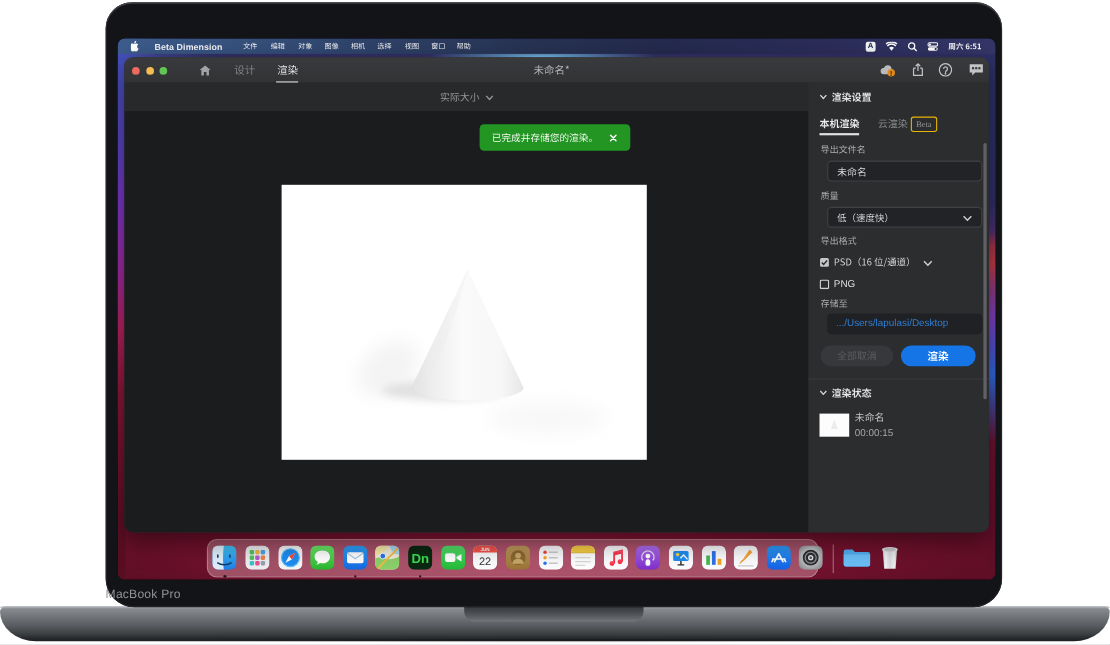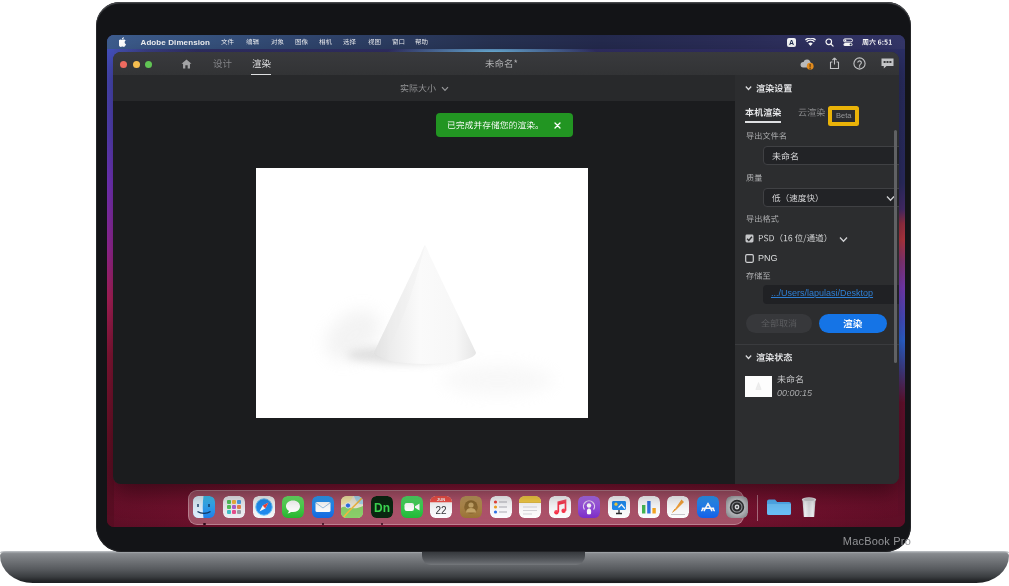--- a/index.html
+++ b/index.html
@@ -12,21 +12,21 @@
  border-radius:10px 10px 36px 36px / 5px 5px 30px 30px;}
 #base:before{content:"";position:absolute;left:0;top:0;width:100%;height:2px;background:linear-gradient(180deg,#c2c5c9,#9094989e);border-radius:10px 10px 0 0/5px 5px 0 0;}
 #notch{position:absolute;left:422px;top:551px;width:163px;height:14px;
  background:linear-gradient(180deg,#33363a 0%,#4a4d51 45%,#62656a 80%,#75787c 100%);
  border-radius:0 0 9px 9px;}
 #baseshadow{position:absolute;left:30px;top:581px;width:949px;height:5px;background:radial-gradient(ellipse 50% 100% at 50% 0%,rgba(0,0,0,.25),rgba(0,0,0,0) 70%);}
 
 
 #lid{position:absolute;left:96px;top:2px;width:815px;height:550px;background:#131417;
  border-radius:24px 24px 26px 26px;box-shadow:inset 0 1.5px 1px rgba(120,122,126,.45), inset 0 0 0 1px #222326;}
-#mbplabel{position:absolute;left:0;top:533px;width:815px;text-align:right;color:#929396;font-size:11px;letter-spacing:.2px;}
+#mbplabel{position:absolute;left:0;top:533px;width:815px;text-align:left;color:#929396;font-size:11px;letter-spacing:.2px;}
 
 
 #screen{position:absolute;left:11px;top:33px;width:798px;height:492px;border-radius:7px;overflow:hidden;background:#000;}
 #wallpaper{position:absolute;left:0;top:0;width:798px;height:492px;
  background:
  radial-gradient(ellipse 150px 13px at 385px 17px,rgba(118,198,240,.95),rgba(118,198,240,0) 70%),
  radial-gradient(ellipse 50px 95px at 0px 45px,#4754c2,rgba(71,84,194,0) 85%),
  radial-gradient(ellipse 50px 120px at 0px 175px,#7b36c8,rgba(123,54,200,0) 85%),
  radial-gradient(ellipse 50px 140px at 0px 295px,#b62260,rgba(182,34,96,0) 85%),
  radial-gradient(ellipse 160px 120px at -20px 30px,#4a55b4,rgba(74,85,180,0) 70%),
@@ -63,38 +63,38 @@
 #titlebar{position:absolute;left:0;top:0;width:786px;height:23px;background:linear-gradient(180deg,#393a3d,#323335);}
 .tl{position:absolute;top:9px;width:7px;height:7px;border-radius:50%;}
 #vtoolbar{position:absolute;left:0;top:23px;width:622px;height:26px;background:#28292b;color:#97989a;font-size:9px;}
 #viewport{position:absolute;left:0;top:49px;width:622px;height:383px;background:#1b1c1e;}
 #panel{position:absolute;left:622px;top:23px;width:164px;height:409px;background:#2c2d2f;color:#c7c8ca;}
 
 
 #rcanvas{position:absolute;left:143px;top:67px;width:332px;height:250px;background:#fff;}
 #toast{position:absolute;left:323px;top:12px;width:137px;height:24px;background:#229522;border-radius:4px;}
 .pcheck{position:absolute;line-height:0;font-size:0;}
-.pinput{position:absolute;left:28px;width:141px;height:19px;background:#222326;border:1px solid #404144;border-radius:4px;color:#dcdcde;font-size:9px;line-height:17px;padding-left:8px;text-decoration:underline;}
+.pinput{position:absolute;left:17px;width:141px;height:19px;background:#222326;border:1px solid #404144;border-radius:4px;color:#dcdcde;font-size:9px;line-height:17px;padding-left:8px;}
 </style>
 </head>
 <body>
 <div id="stage">
   <div id="base"></div>
   <div id="notch"></div>
   <div id="baseshadow"></div>
   <div id="lid">
     <div id="screen">
       <div id="wallpaper"></div>
         <div id="edgeL"></div>
         <div id="edgeR"></div>
       <div id="menubar">
         <svg class="mitem" style="margin-left:11.5px" width="9" height="10" viewBox="0 0 16 18">
             <path fill="#fff" d="M11.1 4.5c.9-1.1 1.5-2.6 1.3-4.1-1.3.1-2.8.9-3.7 2-.8 1-1.5 2.5-1.3 4 1.4.1 2.8-.8 3.7-1.9zm1.2 2.1c-2-.1-3.7 1.1-4.7 1.1-1 0-2.4-1.1-4-1-2.1 0-4 1.2-5.1 3.1-2.2 3.8-.6 9.4 1.6 12.5 1 1.5 2.3 3.2 3.9 3.1 1.6-.1 2.2-1 4.1-1 1.9 0 2.4 1 4.1 1 1.7 0 2.8-1.5 3.8-3 1.2-1.8 1.7-3.5 1.7-3.6-.1 0-3.3-1.3-3.3-5-.1-3.1 2.5-4.6 2.6-4.7-1.4-2.1-3.6-2.4-4.4-2.5z" transform="scale(.7)"></path>
           </svg>
-        <span class="appname">Adobe Dimension</span>
+        <span class="appname">Beta Dimension</span>
         <svg style="position:absolute;left:113.8px;top:3.3px;" width="14" height="8" viewBox="0 0 14 8" fill="#ffffff">
             <path transform="translate(0.00,6.24) scale(0.006500,-0.006500)" d="M423 823C453 774 485 707 497 666L580 693C566 734 531 799 501 847ZM50 664V590H206C265 438 344 307 447 200C337 108 202 40 36 -7C51 -25 75 -60 83 -78C250 -24 389 48 502 146C615 46 751 -28 915 -73C928 -52 950 -20 967 -4C807 36 671 107 560 201C661 304 738 432 796 590H954V664ZM504 253C410 348 336 462 284 590H711C661 455 592 344 504 253Z"></path>
             <path transform="translate(6.50,6.24) scale(0.006500,-0.006500)" d="M317 341V268H604V-80H679V268H953V341H679V562H909V635H679V828H604V635H470C483 680 494 728 504 775L432 790C409 659 367 530 309 447C327 438 359 420 373 409C400 451 425 504 446 562H604V341ZM268 836C214 685 126 535 32 437C45 420 67 381 75 363C107 397 137 437 167 480V-78H239V597C277 667 311 741 339 815Z"></path>
           </svg>
           <svg style="position:absolute;left:139.1px;top:3.3px;" width="14" height="8" viewBox="0 0 14 8" fill="#ffffff">
             <path transform="translate(0.00,6.24) scale(0.006500,-0.006500)" d="M40 54 58 -15C140 18 245 61 346 103L332 163C223 121 114 79 40 54ZM61 423C75 430 98 435 205 450C167 386 132 335 116 316C87 278 66 252 45 248C53 230 64 196 68 182C87 194 118 204 339 255C336 271 333 298 334 317L167 282C238 374 307 486 364 597L303 632C286 593 265 554 245 517L133 505C190 593 246 706 287 815L215 840C179 719 112 587 91 554C71 520 55 496 38 491C46 473 57 438 61 423ZM624 350V202H541V350ZM675 350H746V202H675ZM481 412V-72H541V143H624V-47H675V143H746V-46H797V143H871V-7C871 -14 868 -16 861 -17C854 -17 836 -17 814 -16C822 -32 829 -56 831 -73C867 -73 890 -71 908 -62C926 -52 930 -35 930 -8V413L871 412ZM797 350H871V202H797ZM605 826C621 798 637 762 648 732H414V515C414 361 405 139 314 -21C329 -28 360 -50 372 -63C465 99 482 335 483 498H920V732H729C717 765 697 811 675 846ZM483 668H850V561H483Z"></path>
             <path transform="translate(6.50,6.24) scale(0.006500,-0.006500)" d="M551 751H819V650H551ZM482 808V594H892V808ZM81 332C89 340 119 346 153 346H244V202L40 167L56 94L244 132V-76H313V146L427 169L423 234L313 214V346H405V414H313V568H244V414H148C176 483 204 565 228 650H412V722H247C255 756 263 791 269 825L196 840C191 801 183 761 174 722H47V650H157C136 570 115 504 105 479C88 435 75 403 58 398C66 380 77 346 81 332ZM815 472V386H560V472ZM400 76 412 8 815 40V-80H885V46L959 52L960 115L885 110V472H953V535H423V472H491V82ZM815 329V242H560V329ZM815 185V105L560 86V185Z"></path>
           </svg>
           <svg style="position:absolute;left:163.7px;top:3.3px;" width="14" height="8" viewBox="0 0 14 8" fill="#ffffff">
             <path transform="translate(0.00,6.24) scale(0.006500,-0.006500)" d="M502 394C549 323 594 228 610 168L676 201C660 261 612 353 563 422ZM91 453C152 398 217 333 275 267C215 139 136 42 45 -17C63 -32 86 -60 98 -78C190 -12 268 80 329 203C374 147 411 94 435 49L495 104C466 156 419 218 364 281C410 396 443 533 460 695L411 709L398 706H70V635H378C363 527 339 430 307 344C254 399 198 453 144 500ZM765 840V599H482V527H765V22C765 4 758 -1 741 -2C724 -2 668 -3 605 0C615 -23 626 -58 630 -79C715 -79 766 -77 796 -64C827 -51 839 -28 839 22V527H959V599H839V840Z"></path>
@@ -465,21 +465,21 @@
               <path transform="translate(9.10,8.74) scale(0.009100,-0.009100)" d="M488 792V468C488 317 476 121 343 -11C370 -26 417 -66 436 -88C581 57 604 298 604 468V679H729V78C729 -8 737 -32 756 -52C773 -70 802 -79 826 -79C842 -79 865 -79 882 -79C905 -79 928 -74 944 -61C961 -48 971 -29 977 1C983 30 987 101 988 155C959 165 925 184 902 203C902 143 900 95 899 73C897 51 896 42 892 37C889 33 884 31 879 31C874 31 867 31 862 31C858 31 854 33 851 37C848 41 848 55 848 82V792ZM193 850V643H45V530H178C146 409 86 275 20 195C39 165 66 116 77 83C121 139 161 221 193 311V-89H308V330C337 285 366 237 382 205L450 302C430 328 342 434 308 470V530H438V643H308V850Z"></path>
               <path transform="translate(18.20,8.74) scale(0.009100,-0.009100)" d="M290 38V-70H969V38ZM482 231H764V173H482ZM482 370H764V312H482ZM372 457V85H879V457ZM27 490C85 456 168 403 207 369L280 464C238 496 154 544 97 575ZM63 3 169 -71C222 25 276 140 322 245L228 319C177 204 110 79 63 3ZM80 750C133 717 206 668 240 636L314 726V560H400V500H851V560H950V750H709C702 783 691 821 677 853L552 835C562 809 570 778 576 750H314V728C278 758 204 803 153 832ZM423 598V649H835V598Z"></path>
               <path transform="translate(27.30,8.74) scale(0.009100,-0.009100)" d="M31 628C89 610 166 578 204 556L254 643C213 664 135 692 79 707ZM107 768C165 750 243 719 283 697L329 782C287 803 208 831 151 845ZM53 396 141 318C198 375 259 439 317 502L244 574C179 506 105 437 53 396ZM500 849C500 811 499 776 496 744H346V638H477C448 536 388 468 279 426C303 407 348 359 362 337C390 351 415 366 438 382V296H54V190H351C268 116 147 52 28 18C54 -6 89 -50 107 -79C227 -35 348 42 438 135V-89H560V136C650 45 772 -31 893 -73C911 -43 946 4 973 28C855 60 735 119 652 190H947V296H560V388H446C524 448 571 528 596 638H686V500C686 433 694 410 713 391C732 374 762 366 788 366C805 366 832 366 851 366C870 366 897 369 912 377C931 386 945 400 954 422C962 442 966 490 969 534C936 545 890 567 867 588C866 544 865 510 864 494C862 478 858 472 854 469C850 467 845 466 839 466C833 466 824 466 819 466C813 466 809 468 806 470C803 474 803 484 803 501V744H613C617 777 619 813 620 851Z"></path>
             </svg>
           <div style="position:absolute;left:10px;top:45.5px;width:36px;height:2px;background:#dfe0e2;"></div>
           <svg style="position:absolute;left:63px;top:31.6px;" width="28" height="12" viewBox="0 0 28 12" fill="#8b8c8e">
               <path transform="translate(0.00,8.74) scale(0.009100,-0.009100)" d="M165 760V684H842V760ZM141 -44C182 -27 240 -24 791 24C815 -16 836 -52 852 -83L924 -41C874 53 773 199 688 312L620 277C660 222 705 157 746 94L243 56C323 152 404 275 471 401H945V478H56V401H367C303 272 219 149 190 114C158 73 135 46 112 40C123 16 137 -26 141 -44Z"></path>
               <path transform="translate(9.10,8.74) scale(0.009100,-0.009100)" d="M405 584V521H840V584ZM293 12V-57H961V12ZM458 242H787V148H458ZM458 392H787V297H458ZM389 449V89H859V449ZM89 774C147 742 220 692 255 658L302 715C266 749 192 795 135 825ZM38 507C99 476 177 428 215 395L260 454C221 486 141 532 82 560ZM72 -16 138 -63C191 30 254 155 301 260L243 306C191 193 121 62 72 -16ZM565 829C579 798 590 760 597 728H317V559H387V663H866V559H938V728H679C673 762 658 807 641 843Z"></path>
               <path transform="translate(18.20,8.74) scale(0.009100,-0.009100)" d="M44 639C102 620 176 589 215 566L248 623C208 645 134 674 77 690ZM113 783C171 763 246 731 284 707L316 763C277 786 201 816 143 832ZM70 383 124 332C180 388 242 456 296 517L251 564C190 497 120 426 70 383ZM462 397V290H57V223H395C307 126 166 40 36 -2C53 -17 75 -45 86 -64C222 -12 369 88 462 202V-79H538V197C631 85 774 -9 914 -58C925 -38 947 -9 964 6C828 46 688 127 602 223H945V290H538V397ZM515 840C514 800 512 763 508 729H344V661H497C467 531 400 451 269 402C285 390 312 359 321 345C464 409 539 504 572 661H708V482C708 423 714 405 730 392C747 379 772 374 794 374C806 374 839 374 854 374C872 374 896 377 910 383C925 390 937 401 944 421C950 439 953 489 955 533C934 540 905 554 891 568C890 520 889 484 886 468C884 452 878 445 873 442C867 438 856 437 846 437C835 437 818 437 809 437C800 437 793 438 788 441C783 445 781 457 781 478V729H583C587 764 590 801 591 841Z"></path>
             </svg>
-          <span style="position:absolute;left:93px;top:31px;font-size:7.5px;color:#97989a;border:4px solid #eab308;border-radius:2.5px;padding:1px 4px 1.5px;">Beta</span>
+          <span style="position:absolute;left:93px;top:31px;font-size:7.5px;color:#97989a;border:1px solid #eab308;border-radius:2.5px;padding:1px 4px 1.5px;font-family:Liberation Serif, serif;">Beta</span>
           <svg style="position:absolute;left:11px;top:56.2px;" width="42" height="11" viewBox="0 0 42 11" fill="#b0b1b3">
               <path transform="translate(0.00,7.87) scale(0.008200,-0.008200)" d="M211 182C274 130 345 53 374 1L430 51C399 100 331 170 270 221H648V11C648 -4 642 -9 622 -10C603 -10 531 -11 457 -9C468 -28 480 -56 484 -76C580 -76 641 -76 677 -65C713 -55 725 -35 725 9V221H944V291H725V369H648V291H62V221H256ZM135 770V508C135 414 185 394 350 394C387 394 709 394 749 394C875 394 908 418 921 521C898 524 868 533 848 544C840 470 826 456 744 456C674 456 397 456 344 456C233 456 213 467 213 509V562H826V800H135ZM213 734H752V629H213Z"></path>
               <path transform="translate(8.20,7.87) scale(0.008200,-0.008200)" d="M104 341V-21H814V-78H895V341H814V54H539V404H855V750H774V477H539V839H457V477H228V749H150V404H457V54H187V341Z"></path>
               <path transform="translate(16.40,7.87) scale(0.008200,-0.008200)" d="M423 823C453 774 485 707 497 666L580 693C566 734 531 799 501 847ZM50 664V590H206C265 438 344 307 447 200C337 108 202 40 36 -7C51 -25 75 -60 83 -78C250 -24 389 48 502 146C615 46 751 -28 915 -73C928 -52 950 -20 967 -4C807 36 671 107 560 201C661 304 738 432 796 590H954V664ZM504 253C410 348 336 462 284 590H711C661 455 592 344 504 253Z"></path>
               <path transform="translate(24.60,7.87) scale(0.008200,-0.008200)" d="M317 341V268H604V-80H679V268H953V341H679V562H909V635H679V828H604V635H470C483 680 494 728 504 775L432 790C409 659 367 530 309 447C327 438 359 420 373 409C400 451 425 504 446 562H604V341ZM268 836C214 685 126 535 32 437C45 420 67 381 75 363C107 397 137 437 167 480V-78H239V597C277 667 311 741 339 815Z"></path>
               <path transform="translate(32.80,7.87) scale(0.008200,-0.008200)" d="M263 529C314 494 373 446 417 406C300 344 171 299 47 273C61 256 79 224 86 204C141 217 197 233 252 253V-79H327V-27H773V-79H849V340H451C617 429 762 553 844 713L794 744L781 740H427C451 768 473 797 492 826L406 843C347 747 233 636 69 559C87 546 111 519 122 501C217 550 296 609 361 671H733C674 583 587 508 487 445C440 486 374 536 321 572ZM773 42H327V271H773Z"></path>
             </svg>
           <div class="pinput" style="top:71px;">
               <svg style="position:absolute;left:8px;top:4.2px;" width="28" height="12" viewBox="0 0 28 12" fill="#dcdcde">
                 <path transform="translate(0.00,8.64) scale(0.009000,-0.009000)" d="M459 839V676H133V602H459V429H62V355H416C326 226 174 101 34 39C51 24 76 -5 89 -24C221 44 362 163 459 296V-80H538V300C636 166 778 42 911 -25C924 -5 949 25 966 40C826 101 673 226 581 355H942V429H538V602H874V676H538V839Z"></path>
@@ -565,20 +565,20 @@
           <div style="position:absolute;left:10px;top:301px;width:27px;height:21px;background:#fdfdfd;">
             <svg width="27" height="21" viewBox="0 0 27 21">
                 <path d="M13.5 6.5 L10.8 13.5 L16.2 13.5 Z" fill="#ededed" stroke="#e3e3e3" stroke-width=".5"></path>
               </svg>
           </div>
           <svg style="position:absolute;left:42px;top:298.8px;" width="28" height="12" viewBox="0 0 28 12" fill="#c9cacc">
               <path transform="translate(0.00,8.64) scale(0.009000,-0.009000)" d="M459 839V676H133V602H459V429H62V355H416C326 226 174 101 34 39C51 24 76 -5 89 -24C221 44 362 163 459 296V-80H538V300C636 166 778 42 911 -25C924 -5 949 25 966 40C826 101 673 226 581 355H942V429H538V602H874V676H538V839Z"></path>
               <path transform="translate(9.00,8.64) scale(0.009000,-0.009000)" d="M505 852C411 718 219 591 34 542C50 522 68 491 78 469C151 493 226 529 296 571V508H696V575C765 532 839 497 911 474C924 496 948 529 967 546C808 586 638 683 547 786L565 809ZM304 576C378 622 447 677 503 735C555 677 621 622 694 576ZM128 425V-3H197V82H433V425ZM197 358H362V149H197ZM539 425V-81H612V357H804V143C804 131 800 127 786 126C772 126 724 126 668 127C677 106 687 78 690 57C766 57 813 57 841 69C870 82 877 103 877 143V425Z"></path>
               <path transform="translate(18.00,8.64) scale(0.009000,-0.009000)" d="M263 529C314 494 373 446 417 406C300 344 171 299 47 273C61 256 79 224 86 204C141 217 197 233 252 253V-79H327V-27H773V-79H849V340H451C617 429 762 553 844 713L794 744L781 740H427C451 768 473 797 492 826L406 843C347 747 233 636 69 559C87 546 111 519 122 501C217 550 296 609 361 671H733C674 583 587 508 487 445C440 486 374 536 321 572ZM773 42H327V271H773Z"></path>
             </svg>
-          <span style="position:absolute;left:42px;top:312.5px;font-size:9px;color:#a7a8aa;font-style:italic;">00:00:15</span>
+          <span style="position:absolute;left:42px;top:312.5px;font-size:9px;color:#a7a8aa;">00:00:15</span>
           <div style="position:absolute;left:158.5px;top:55px;width:3px;height:233px;border-radius:2px;background:#606164;"></div>
         </div>
       </div>
     </div>
     <div id="mbplabel">MacBook Pro</div>
   </div>
 </div>
 
 </body></html>

